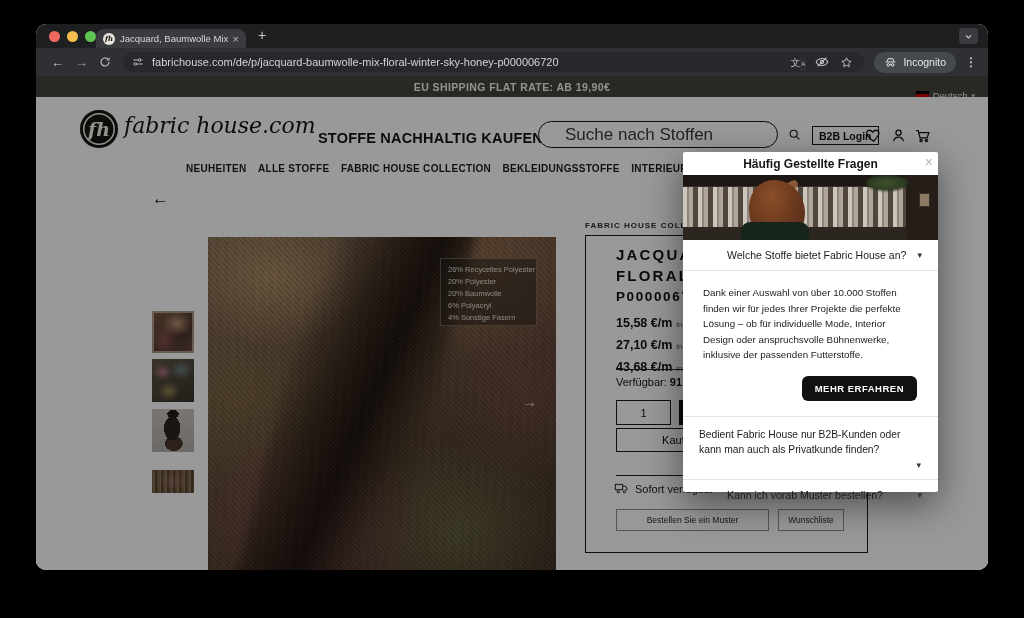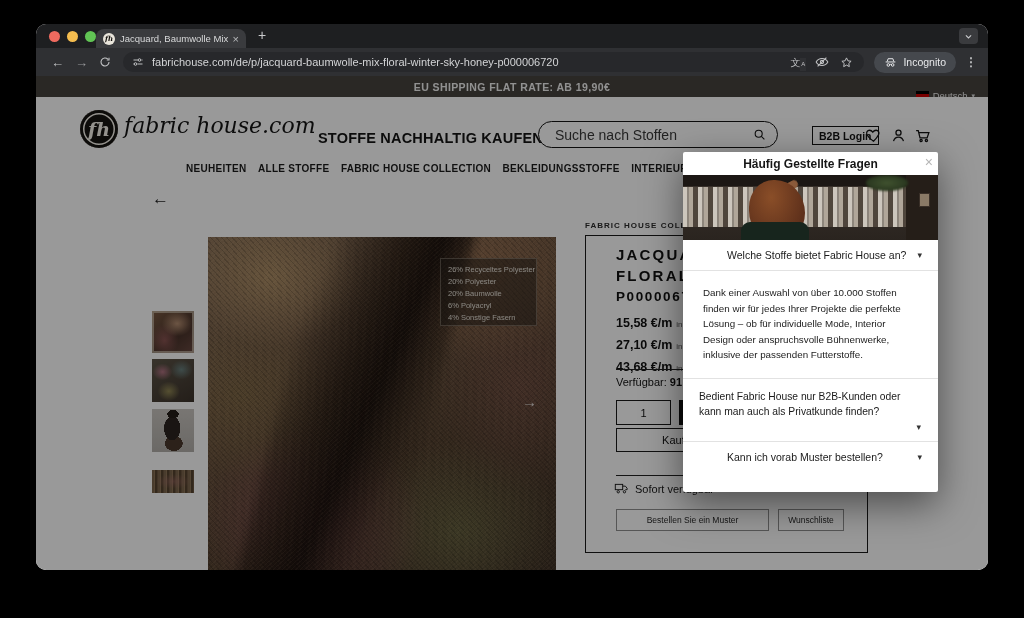--- a/index.html
+++ b/index.html
@@ -53,21 +53,21 @@
 
   .logo-circle{position:absolute;left:44px;top:13px;width:38px;height:38px;border-radius:50%;
     background:#171411;color:#f7f4ec;display:flex;align-items:center;justify-content:center;
     font:italic bold 19px "DejaVu Serif",serif;
     box-shadow:inset 0 0 0 3px #171411, inset 0 0 0 4.5px #f7f4ec;}
   .logo-text{position:absolute;left:88px;top:16px;font:italic 22px "DejaVu Serif",serif;color:#141414;}
   .tagline{position:absolute;left:282px;top:33px;font-size:14.5px;font-weight:bold;letter-spacing:.2px;color:#141414;}
 
   .search{position:absolute;left:502px;top:24px;width:240px;height:27px;border:1.5px solid #141414;
     border-radius:14px;display:flex;align-items:center;background:#fff;}
-  .search input{border:0;outline:0;background:transparent;flex:1;margin-left:14px;font-size:14px;
+  .search input{border:0;outline:0;background:transparent;flex:1;margin-left:24px;font-size:17px;
     font-family:"Liberation Sans",sans-serif;color:#222;}
   .search input::placeholder{color:#3a3a3a;opacity:1;}
   .search .mag{margin-right:11px;color:#141414;}
 
   .b2b{position:absolute;left:776px;top:29px;height:19px;border:1.5px solid #141414;background:#fff;
     font-size:10.5px;font-weight:bold;color:#141414;display:flex;align-items:center;padding:0 6px;}
   .hico{position:absolute;top:30px;color:#141414;}
   .hico-heart{left:829px;} .hico-user{left:854px;} .hico-cart{left:878px;}
 
   .mainnav{position:absolute;left:150px;top:66px;width:546px;display:flex;justify-content:space-between;}
@@ -367,20 +367,21 @@
       <div class="arm"></div>
       <div class="hair"></div>
       <div class="body"></div>
     </div>
     <div class="m-q">
       <span>Welche Stoffe bietet Fabric House an?</span>
       <span class="caret">▾</span>
     </div>
     <div class="m-div"></div>
     <div class="m-answer">Dank einer Auswahl von über 10.000 Stoffen finden wir für jedes Ihrer Projekte die perfekte Lösung – ob für individuelle Mode, Interior Design oder anspruchsvolle Bühnenwerke, inklusive der passenden Futterstoffe.</div>
+    <button class="m-more">MEHR ERFAHREN</button>
     <div class="m-div m-div1"></div>
     <div class="m-q2text">Bedient Fabric House nur B2B-Kunden oder kann man auch als Privatkunde finden?</div>
     <div class="m-q2caret">▾</div>
     <div class="m-div m-div2"></div>
     <div class="m-q">
       <span>Kann ich vorab Muster bestellen?</span>
       <span class="caret">▾</span>
     </div>
   </div>
 

